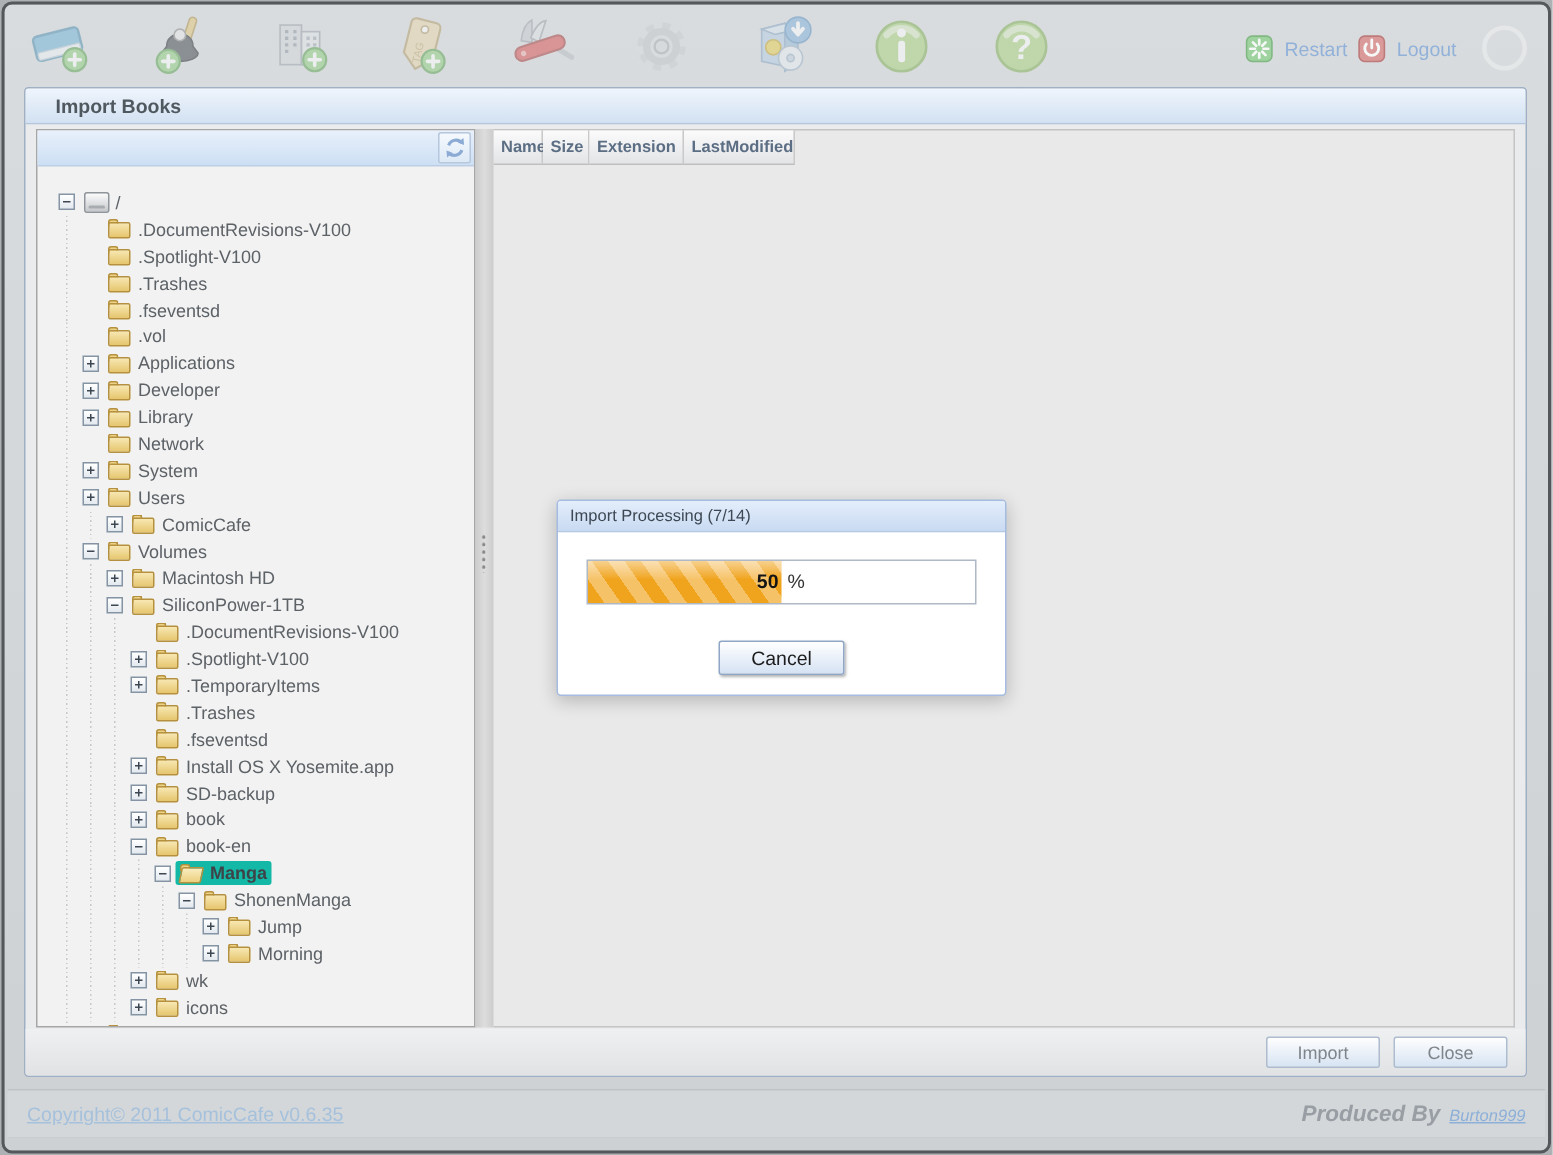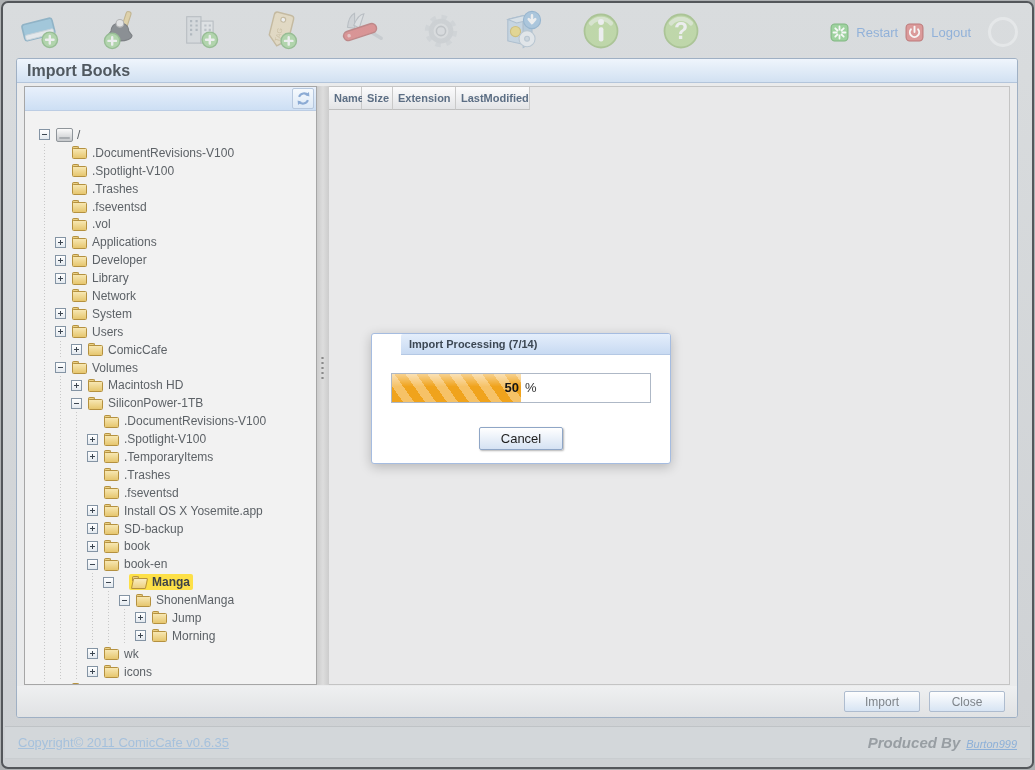--- a/index.html
+++ b/index.html
@@ -16,21 +16,21 @@
   .tb-icon svg { width:100%; height:100%; }
 
   .session { position:absolute; right:14px; top:14px; display:flex; align-items:center; gap:7px; opacity:.78; }
   .session a { font-size:13px; color:#7ea6d8; cursor:pointer; }
   .mini-icon { width:19px; height:19px; display:inline-block; cursor:pointer; }
   .ghost-circle { width:30px; height:30px; border:3px solid rgba(235,237,239,.85); border-radius:50%; margin-left:10px; }
 
   
   .window { position:absolute; left:13px; right:14px; top:55px; height:660px;
             background:#eaebec; border:1px solid #9fb0c4; border-radius:3px; }
-  .win-title { height:24px; line-height:24px; padding-left:10px; font-size:16px; font-weight:bold;
+  .win-title { height:24px; line-height:24px; padding-left:20px; font-size:13px; font-weight:bold;
                color:#50585f; background:linear-gradient(#eff5fc,#d2e1f2); border-bottom:1px solid #b3c5db;
                border-radius:2px 2px 0 0; }
   .win-body { position:absolute; top:27px; left:7px; right:7px; bottom:32px; display:flex; }
 
   
   .tree-panel { width:293px; flex:none; border:1px solid #a6a6a6; background:#f2f2f2;
                 display:flex; flex-direction:column; }
   .tree-hd { height:24px; flex:none; background:linear-gradient(#e8f0fb,#cddff4);
              border-bottom:1px solid #bccde4; position:relative; }
   .refresh-btn { position:absolute; top:1px; right:2px; width:22px; height:21px;
@@ -44,21 +44,21 @@
   .gl::before { content:""; position:absolute; left:7px; top:0; bottom:0; width:1px;
                 background-image:repeating-linear-gradient(to bottom,#c8c8c8 0 1px,transparent 1px 3px); }
   .exp { width:16px; height:100%; position:relative; flex:none; }
   .exp .box { position:absolute; left:2px; top:50%; margin-top:-5.5px; width:11px; height:11px;
               border:1px solid #8494a4; background:linear-gradient(#fff,#e3e9ef); display:none; }
   .exp.plus .box, .exp.minus .box { display:block; }
   .exp .box::before { content:""; position:absolute; left:2px; right:2px; top:4px; height:1px; background:#3d4752; }
   .exp.plus .box::after { content:""; position:absolute; top:2px; bottom:2px; left:4px; width:1px; background:#3d4752; }
 
   .node { display:flex; align-items:center; gap:4px; padding:1px 3px; border-radius:2px; }
-  .selected .node { background:#fde047;margin-left:12px; }
+  .selected .node { background:#14b8a6; }
   .selected .lbl { font-weight:bold; color:#3e4348; }
 
   .ficon { width:16px; height:13px; position:relative; flex:none; }
   .ficon .ftab { position:absolute; left:0; top:0; width:7px; height:5px; background:#ecd386;
                  border:1px solid #b5913f; border-bottom:none; border-radius:2px 2px 0 0; }
   .ficon .fbody { position:absolute; left:0; top:2px; right:1px; bottom:0;
                   background:linear-gradient(#f7e7b2,#e6c66e); border:1px solid #b5913f; border-radius:1.5px; }
   .ficon.open .fbody { transform:skewX(-12deg); background:linear-gradient(#f9ecc0,#ecd07e); }
   .dicon { width:17px; height:14px; flex:none; background:linear-gradient(#fbfbfb,#c5c8cb);
            border:1px solid #8f959a; border-radius:2px; position:relative; }
@@ -86,23 +86,23 @@
   .win-footer { position:absolute; left:0; right:0; bottom:0; height:31px;
                 display:flex; justify-content:flex-end; align-items:center; gap:9px; padding-right:12px;
                 background:linear-gradient(#eff0f1,#e0e2e4); border-radius:0 0 2px 2px; }
   .wbtn { width:76px; height:21px; background:linear-gradient(#fefefe,#d7e4f3);
           border:1px solid #aebccf; border-radius:2px; font-size:12px; color:#7f858b;
           cursor:pointer; font-family:inherit; }
 
   
   .dialog { position:absolute; left:368px; top:330px; width:300px; background:#fff;
             border:1px solid #a5bce0; border-radius:3px; box-shadow:0 3px 12px rgba(0,0,0,.22); }
-  .dlg-title { height:21px; line-height:21px; padding-left:8px; font-size:11px; font-weight:bold;
+  .dlg-title { height:21px; line-height:21px; padding-left:8px; font-size:11px; font-weight:normal;
                color:#3d4854; background:linear-gradient(#e4eefb,#c8daf2); border-bottom:1px solid #b4c8e4;
-               border-radius:2px 2px 0 0;margin-left:29px; }
+               border-radius:2px 2px 0 0; }
   .dlg-body { padding:18px 19px 13px; }
   .progress { height:30px; border:1px solid #aeb8c6; background:#fff; position:relative; margin-bottom:24px;padding-left:28px; }
   .pfill { position:absolute; left:0; top:0; bottom:0;
            background:repeating-linear-gradient(55deg,#f0a31c 0 9px,#f6c267 9px 18px); }
   .pfill::after { content:""; position:absolute; inset:0;
                   background:linear-gradient(rgba(255,255,255,.5),rgba(255,255,255,0) 45%); }
   .pnum { position:absolute; top:0; line-height:28px; font-size:13px; font-weight:bold; color:#141414; }
   .punit { position:absolute; top:0; line-height:28px; font-size:13px; color:#333; }
   .cancel-btn { display:block; margin:0 auto; width:84px; height:23px; font-size:13px; color:#1d1d1d;
                 background:linear-gradient(#ffffff,#d5e2f3); border:1px solid #8fa6c6; border-radius:2px;

